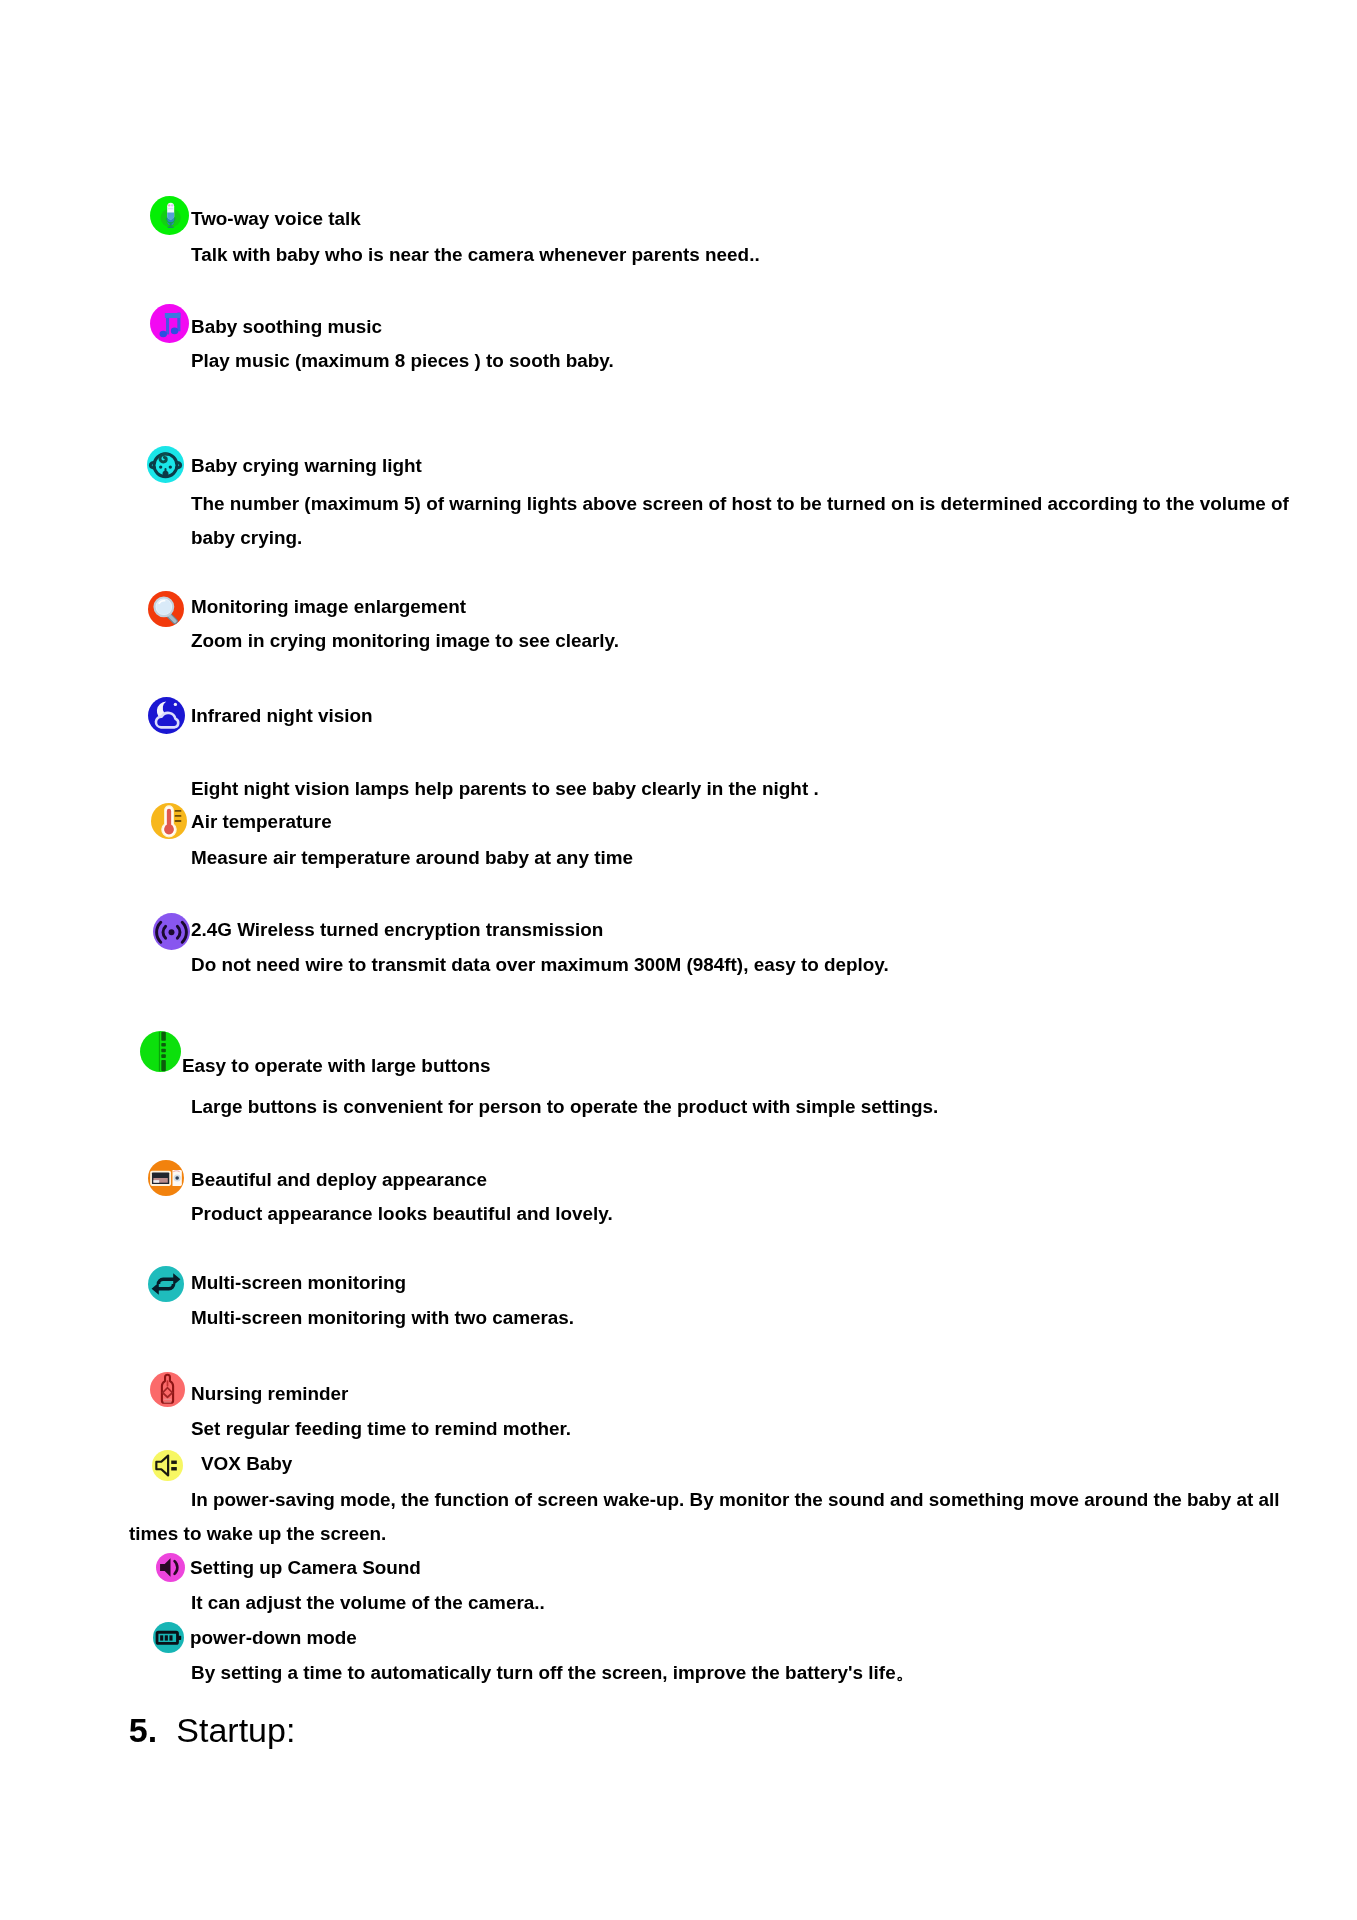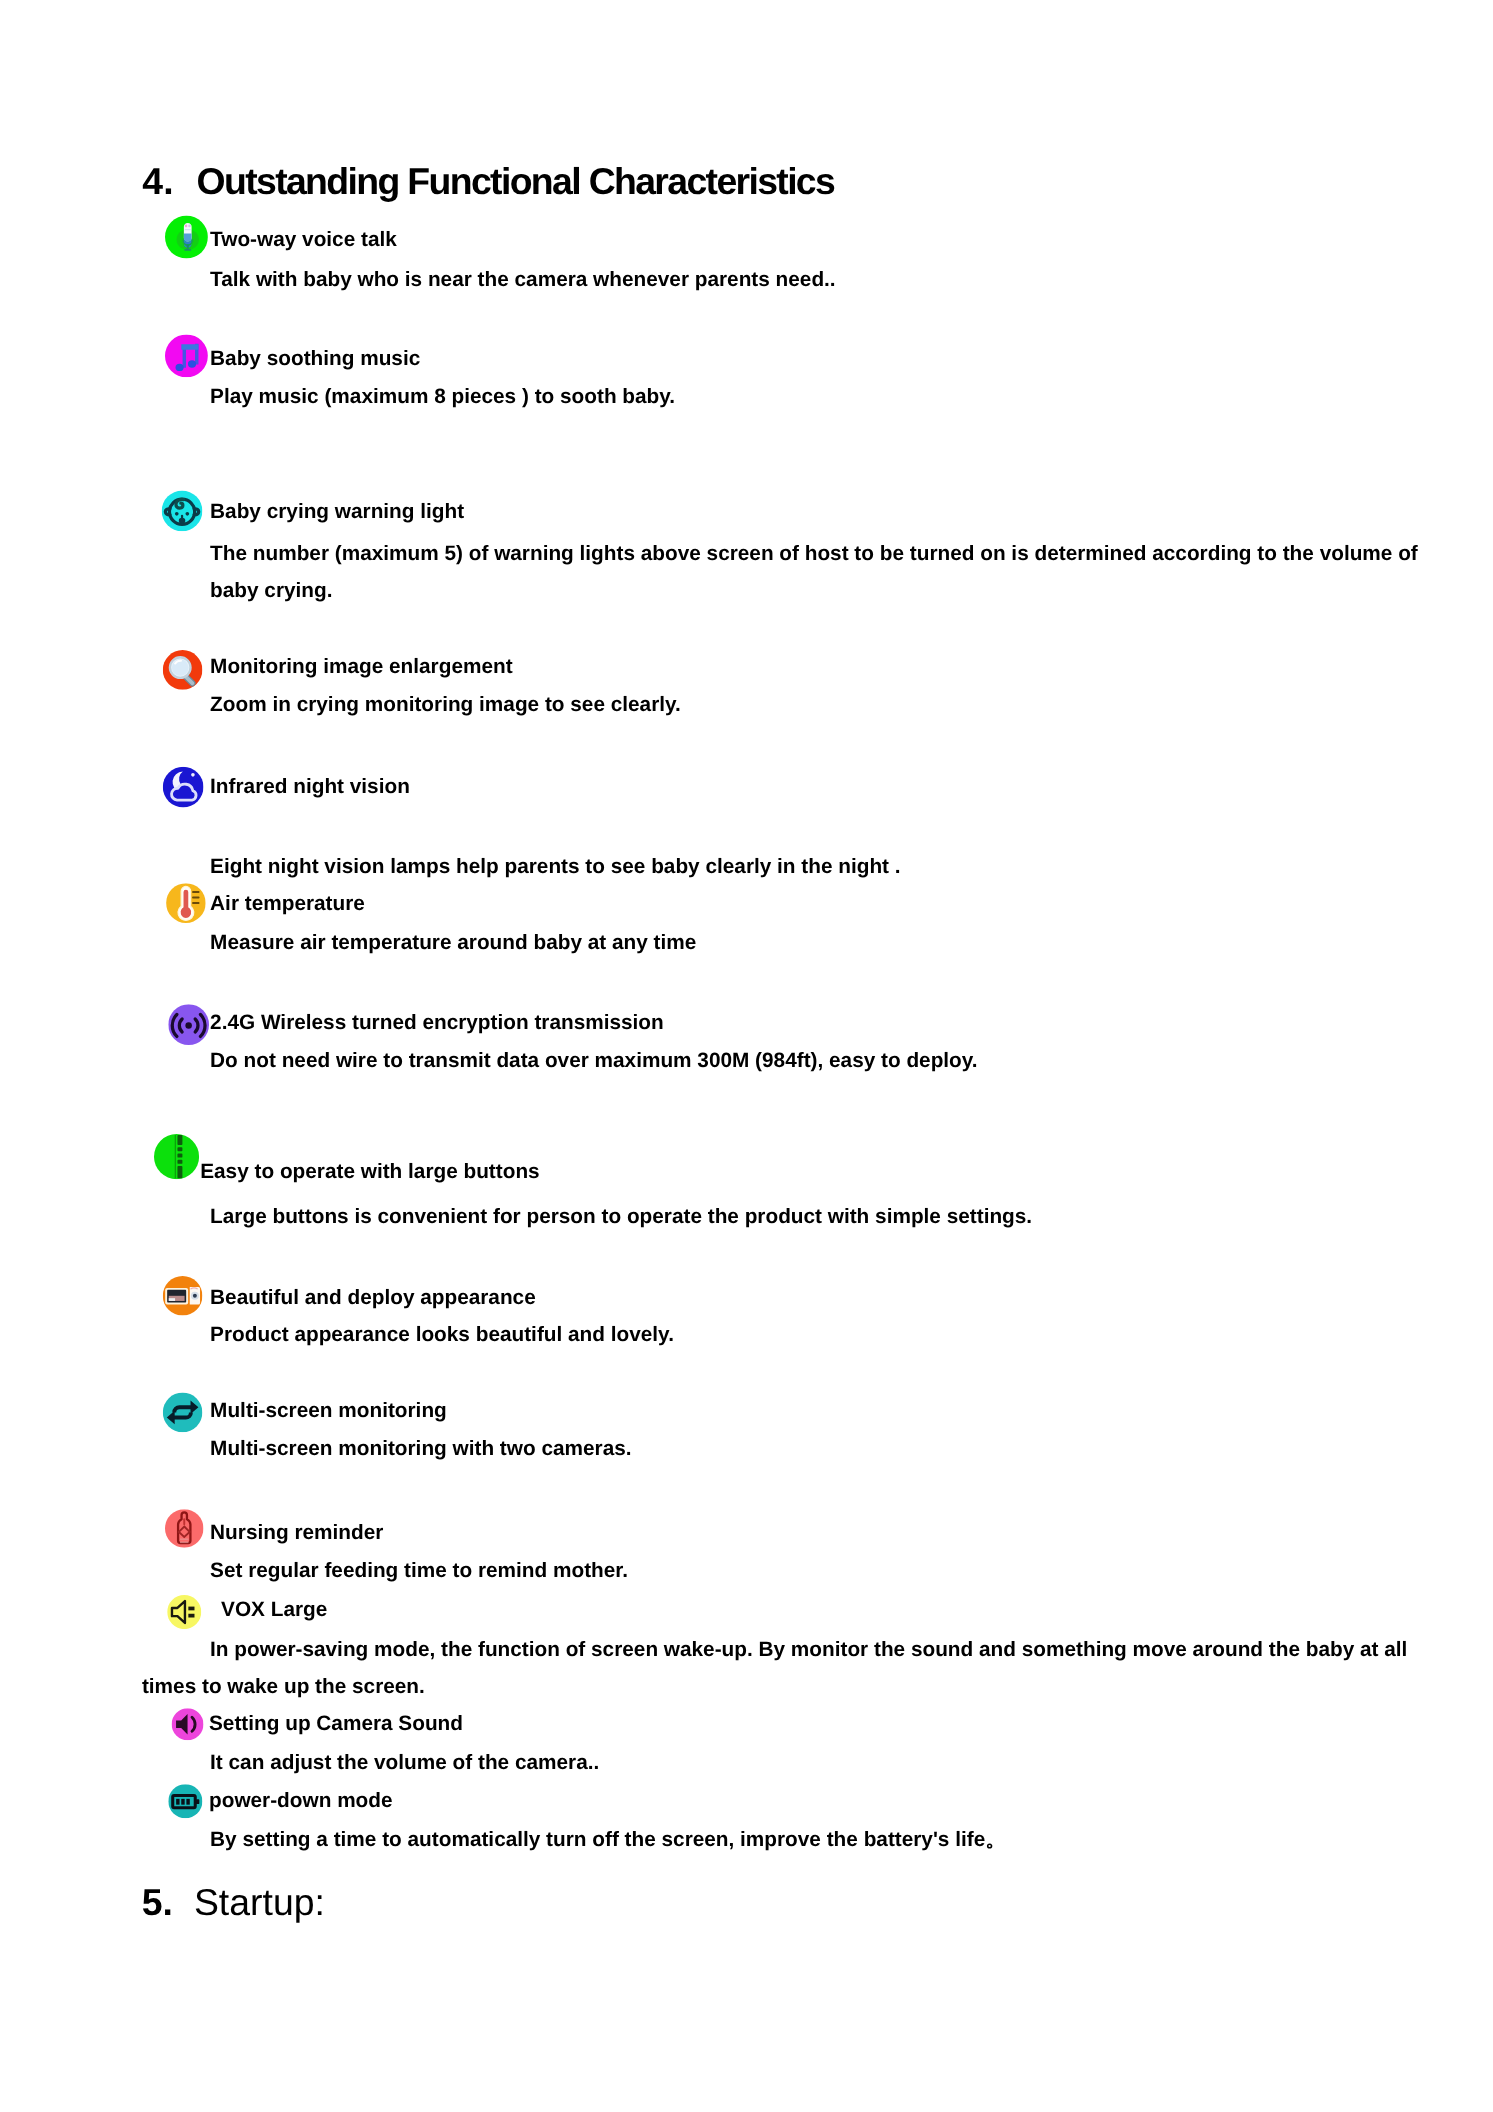--- a/index.html
+++ b/index.html
@@ -14,23 +14,20 @@
   .heading .hnum{display:inline-block;}
   .feat-title,.feat-line{position:absolute;white-space:nowrap;font-size:18.9px;line-height:1;font-weight:bold;}
   .icon{position:absolute;}
   .icon svg{display:block;}
 </style>
 </head>
 <body>
 
 <div class="page">
 
-  <div class="heading" style="left:129.4px;top:148.02px;font-size:34px;letter-spacing:-1.5px;">
-    <span class="hnum" style="width:49.3px;letter-spacing:0px">4.</span><span>Outstanding Functional Characteristics</span>
-  </div>
   <div class="feat">
     <span class="icon" style="left:149.5px;top:196px;width:39px;height:39px">
         <svg width="39" height="39" viewBox="0 0 100 100">
           <circle class="icbg" cx="50" cy="50" r="50" fill="#04ef04"></circle>
           <ellipse cx="53" cy="56" rx="26" ry="24" fill="#13cf13"></ellipse>
           <path d="M53 17c-6 0-9 4-9 9v26c0 5 4 9 9 9s9-4 9-9V26c0-5-3-9-9-9z" fill="#f2f8fd"></path>
           <path d="M44 42h18v10c0 5-4 9-9 9s-9-4-9-9z" fill="#55a0d6"></path>
           <path d="M44 52c0 5 4 9 9 9s9-4 9-9v14c0 5-4 9-9 9s-9-4-9-9z" fill="#2e82c6"></path>
           <path d="M42 57c0 7 5 12 11 12s11-5 11-12" fill="none" stroke="#18a548" stroke-width="3.5" stroke-linecap="round"></path>
           <rect x="50.5" y="67" width="5" height="12" rx="2" fill="#1b8f63"></rect>
@@ -196,21 +193,21 @@
   </div>
   <div class="feat">
     <span class="icon" style="left:152px;top:1450px;width:31px;height:31px">
         <svg width="31" height="31" viewBox="0 0 100 100">
           <circle class="icbg" cx="50" cy="50" r="50" fill="#f7f763"></circle>
           <path d="M14 38h16L52 18v64L30 62H14z" fill="none" stroke="#1a1a10" stroke-width="7" stroke-linejoin="round"></path>
           <rect x="62" y="34" width="18" height="11" fill="#1a1a10"></rect>
           <rect x="62" y="55" width="18" height="11" fill="#1a1a10"></rect>
         </svg>
       </span>
-    <span class="feat-title" style="left:201px;top:1455.00px">VOX Large</span>
+    <span class="feat-title" style="left:201px;top:1455.00px">VOX Baby</span>
     <span class="feat-line" style="left:191px;top:1491.00px">In power-saving mode, the function of screen wake-up. By monitor the sound and something move around the baby at all</span>
     <span class="feat-line" style="left:129px;top:1525.00px">times to wake up the screen.</span>
   </div>
   <div class="feat">
     <span class="icon" style="left:156px;top:1553px;width:29px;height:29px">
         <svg width="29" height="29" viewBox="0 0 100 100">
           <circle class="icbg" cx="50" cy="50" r="50" fill="#ed45dc"></circle>
           <path d="M14 38h16L50 18v64L30 62H14z" fill="#2a0a25"></path>
           <g fill="none" stroke="#2a0a25" stroke-width="9" stroke-linecap="round">
             <path d="M64 28a30 30 0 0 1 0 44"></path>

